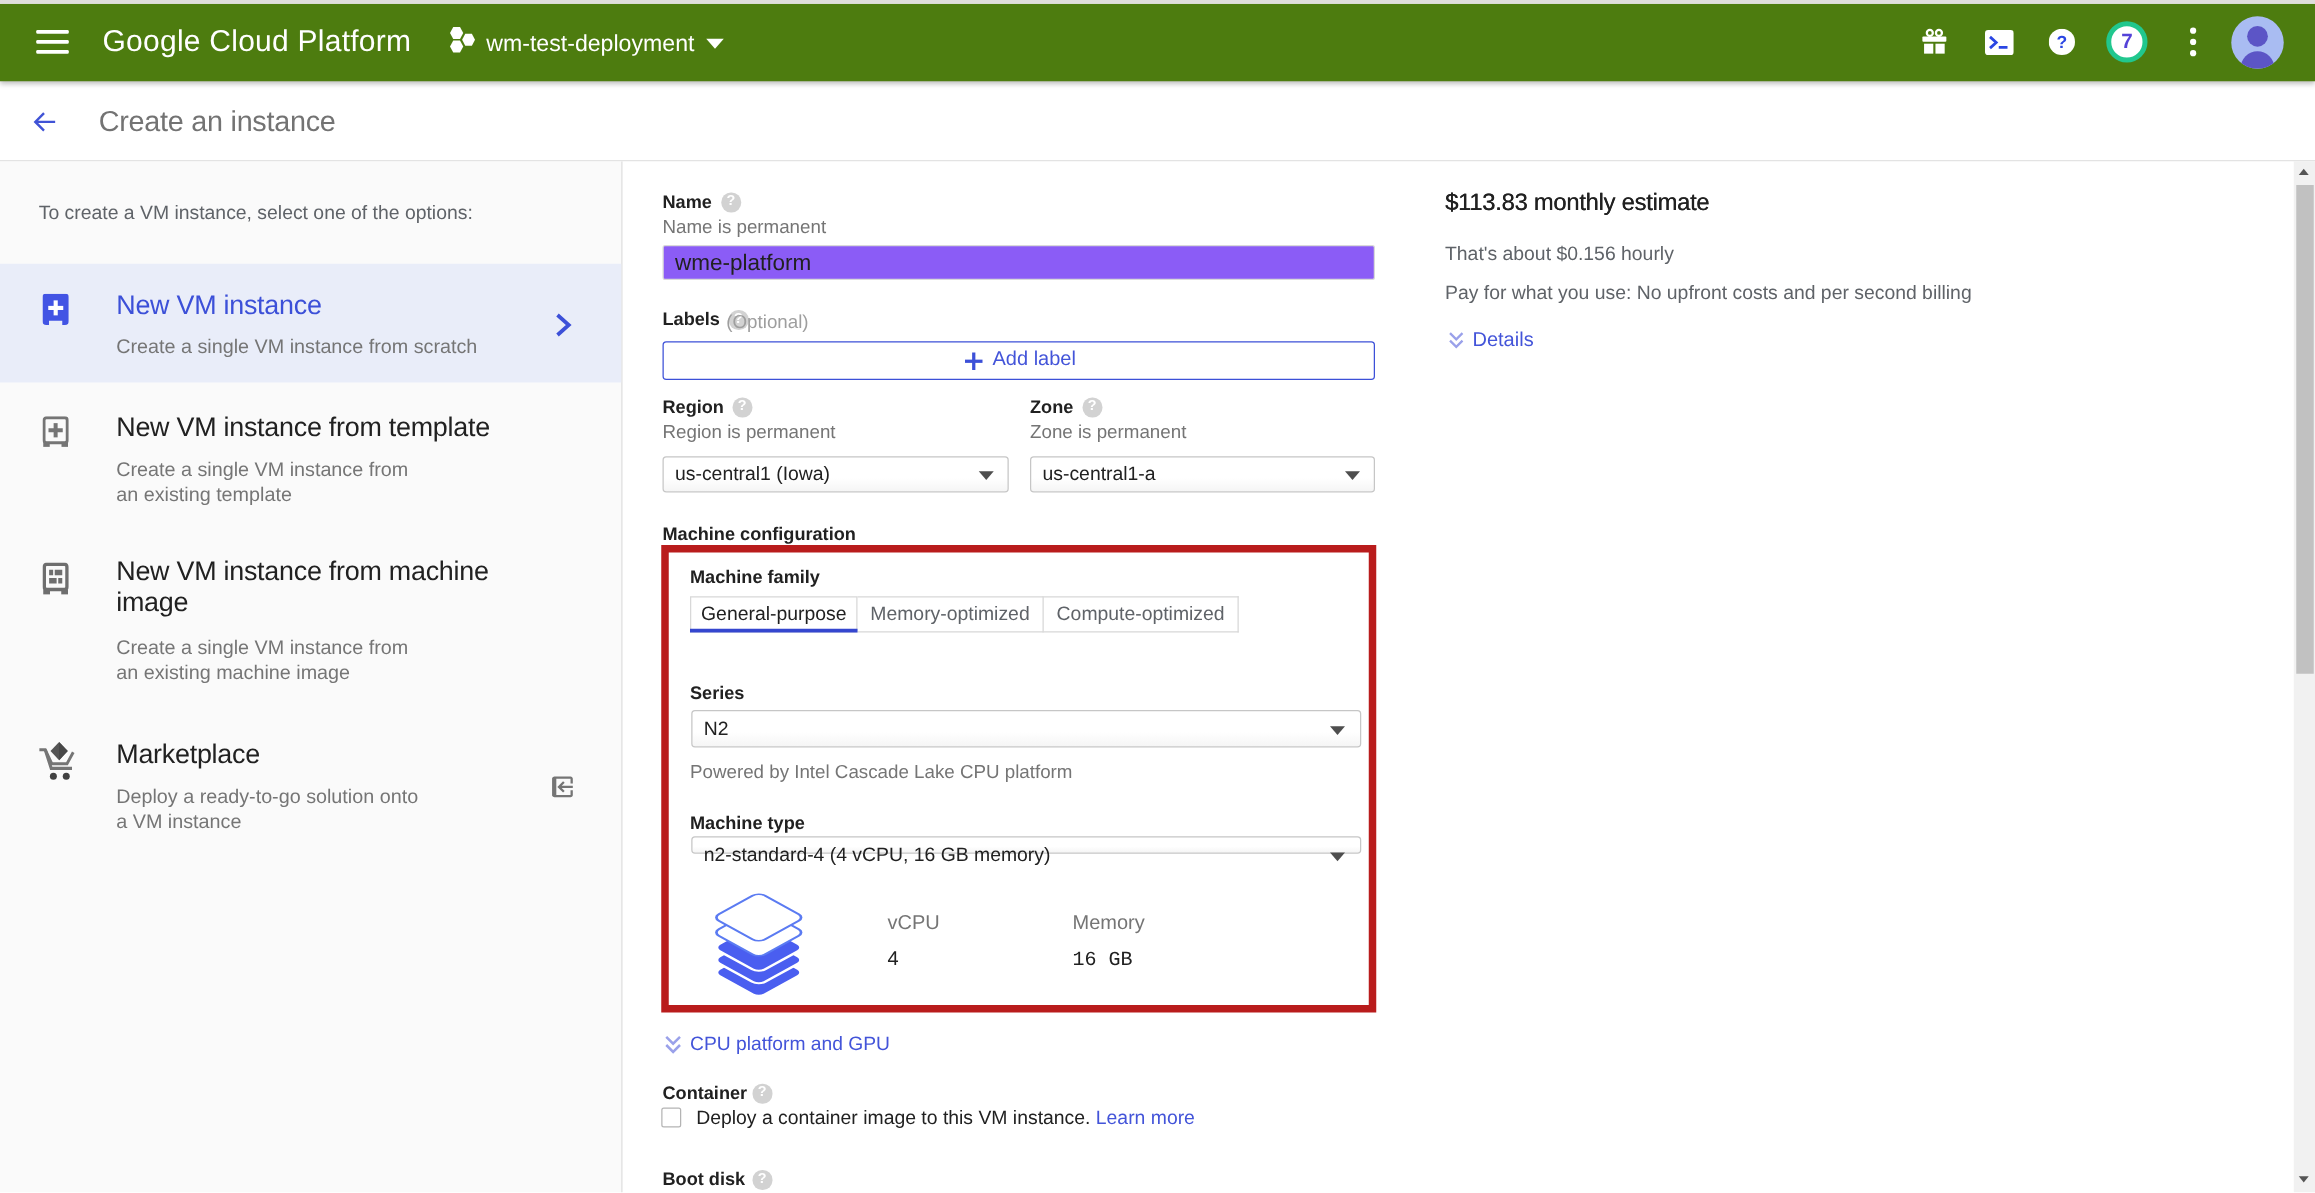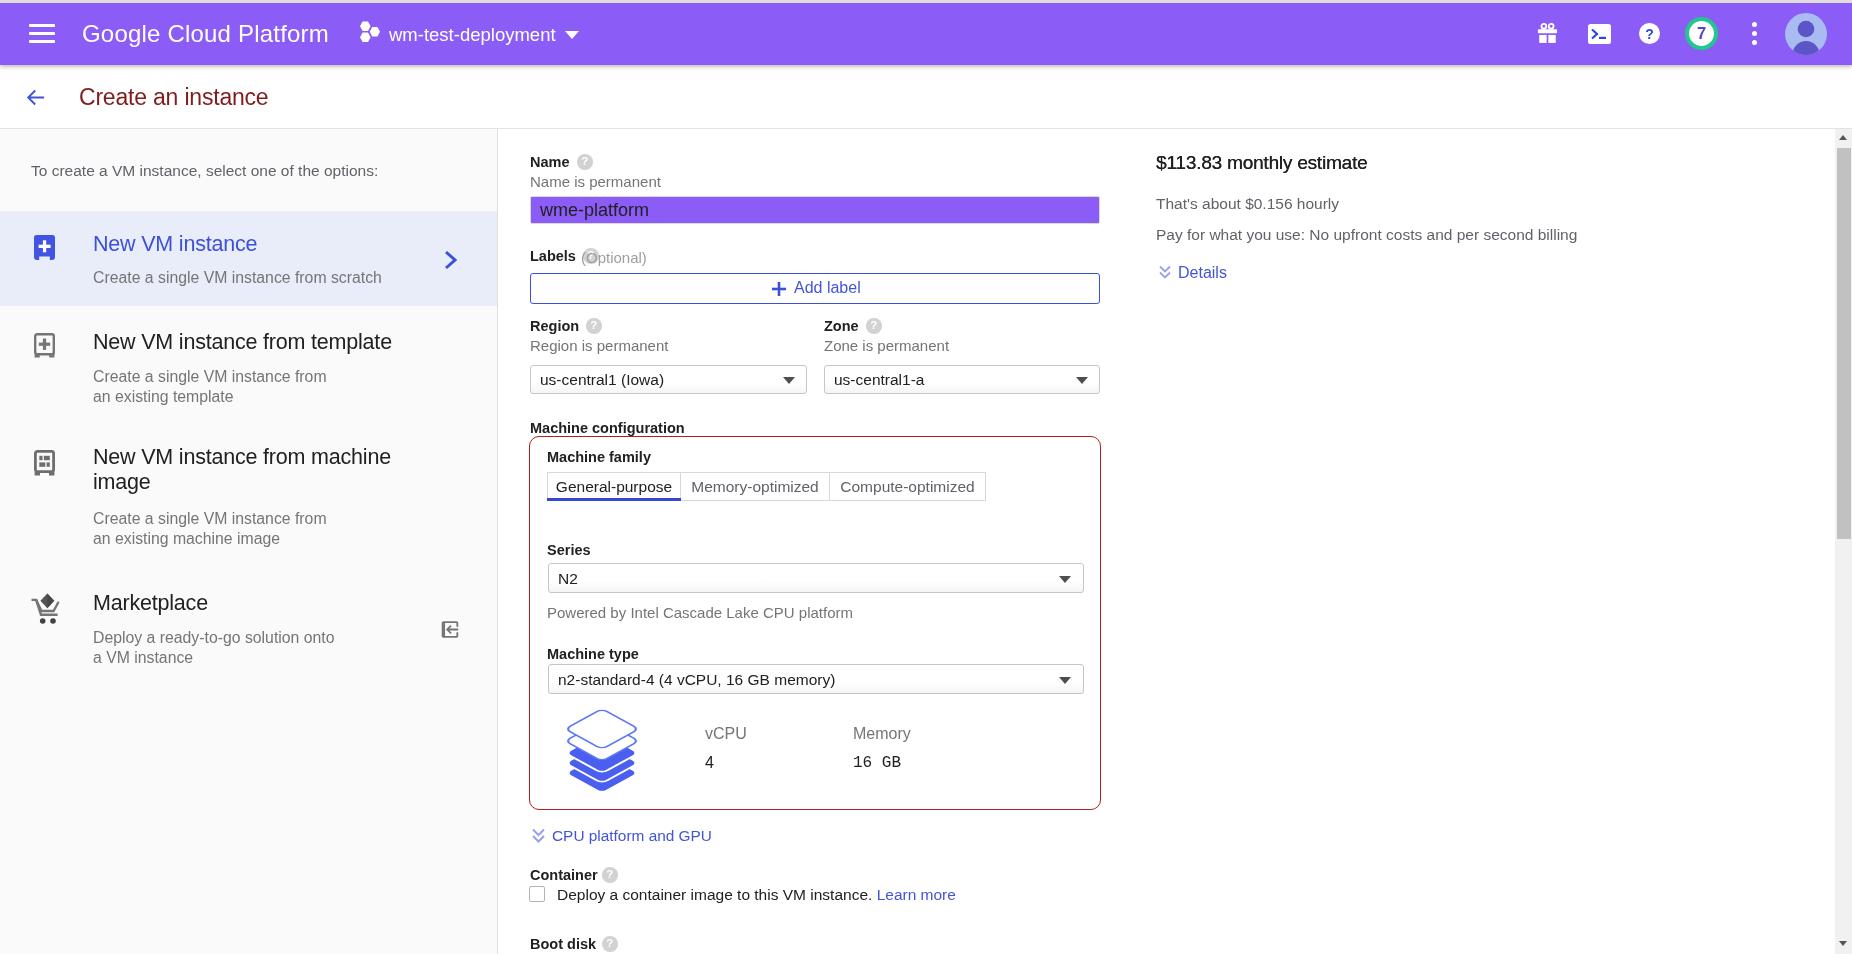--- a/index.html
+++ b/index.html
@@ -2,35 +2,35 @@
 <html><head>
 <meta charset="utf-8">
 <style>
   * { margin:0; padding:0; box-sizing:border-box; }
   html,body { width:1852px; height:954px; overflow:hidden; }
   body { font-family:"Liberation Sans", sans-serif; background:#fff; }
   #app { position:relative; width:1852px; height:954px; }
   .abs { position:absolute; }
 
   
-  #topbar { position:absolute; left:0; top:2.5px; width:1852px; height:62px; background:#8b5cf6; box-shadow:0 2px 4px rgba(0,0,0,0.25); z-index:5; }
+  #topbar { position:absolute; left:0; top:2.5px; width:1852px; height:62px; background:#4d7c0f; box-shadow:0 2px 4px rgba(0,0,0,0.25); z-index:5; }
   #topstrip { position:absolute; left:0; top:0; width:1852px; height:2.5px; background:#dfdedc; z-index:6; }
   .hbar { position:absolute; left:29px; width:26px; height:3.3px; background:#fff; border-radius:1px; }
   #logo { position:absolute; left:82px; top:0; height:62px; line-height:62px; color:#fff; font-size:24px; letter-spacing:0.2px; }
   #projtxt { position:absolute; left:389px; top:0; height:62px; line-height:64px; color:#fff; font-size:18.5px; }
   .caret-w { position:absolute; width:0; height:0; border-left:7px solid transparent; border-right:7px solid transparent; border-top:8px solid #fff; }
   #searchbox { position:absolute; left:749px; top:9.5px; width:634px; height:45px; background:#4a61e9; border-radius:2px; }
   #searchph { position:absolute; left:72px; top:0; height:45px; line-height:46px; color:#c8d1f8; font-size:19px; }
   #badge7 { position:absolute; left:1685px; top:14px; width:33px; height:33px; border-radius:50%; background:#fff; border:4px solid #21c78e; color:#5442d8; font-weight:bold; font-size:16.5px; text-align:center; line-height:25px; }
   #avatar { position:absolute; left:1785px; top:10px; width:42px; height:42px; border-radius:50%; background:#a9bcf2; overflow:hidden; }
   .dot-w { position:absolute; left:1752px; width:5px; height:5px; border-radius:50%; background:#fff; }
 
   
   #subbar { position:absolute; left:0; top:64px; width:1852px; height:65px; background:#fff; border-bottom:1px solid #e3e3e3; z-index:4; }
-  #pagetitle { position:absolute; left:79px; top:0; height:65px; line-height:66px; font-size:23px; letter-spacing:-0.2px; color:#7f1d1d; }
+  #pagetitle { position:absolute; left:79px; top:0; height:65px; line-height:66px; font-size:23px; letter-spacing:-0.2px; color:#737373; }
 
   
   #sidebar { position:absolute; left:0; top:129px; width:498px; height:825px; background:#fafafa; border-right:1px solid #e0e0e0; }
   #sidebar .intro { position:absolute; left:31px; top:33px; font-size:15.5px; color:#5f6368; }
   .selrow { position:absolute; left:0; top:82px; width:497px; height:95px; background:#e9edf9; }
   .opt-title { position:absolute; left:93px; font-size:21.5px; letter-spacing:-0.2px; color:#212121; line-height:24.7px; }
   .opt-sub { position:absolute; left:93px; font-size:15.8px; color:#757575; line-height:20.4px; }
 
   
   .lbl { position:absolute; font-size:14.5px; font-weight:bold; color:#212121; }
@@ -179,37 +179,37 @@
     <div class="dd" style="left:530px; top:365px; width:277px; height:29px;">
       <div class="txt">us-central1 (Iowa)</div>
       <div class="caret-d" style="right:11px; top:11px;"></div>
     </div>
     <div class="dd" style="left:824px; top:365px; width:276px; height:29px;">
       <div class="txt">us-central1-a</div>
       <div class="caret-d" style="right:11px; top:11px;"></div>
     </div>
 
     <div class="lbl" style="left:530px; top:420px;">Machine configuration</div>
-    <div class="abs" id="machinebox" style="left:529px; top:436px; width:572px; height:374px; border:1px solid #b91c1c; border-radius:10px; background:#fff;">
+    <div class="abs" id="machinebox" style="left:529px; top:436px; width:572px; height:374px; border:6px solid #b91c1c; border-radius:0; background:#fff;">
       <div class="lbl" style="left:17px; top:12px;">Machine family</div>
 
       <div class="abs" style="left:17px; top:34.5px; width:439px; height:29px;">
         <div class="abs" style="left:0; top:0; width:134px; height:29px; border:1px solid #d8d8d8; font-size:15.5px; color:#212121; text-align:center; line-height:27px;">General-purpose</div>
         <div class="abs" style="left:134px; top:0; width:149px; height:29px; border:1px solid #d8d8d8; border-left:none; font-size:15.5px; color:#5f6368; text-align:center; line-height:27px;">Memory-optimized</div>
         <div class="abs" style="left:283px; top:0; width:156px; height:29px; border:1px solid #d8d8d8; border-left:none; font-size:15.5px; color:#5f6368; text-align:center; line-height:27px;">Compute-optimized</div>
         <div class="abs" style="left:0; top:26px; width:134px; height:3px; background:#3546cf;"></div>
       </div>
       <div class="lbl" style="left:17px; top:105px;">Series</div>
       <div class="dd" style="left:18px; top:126px; width:536px; height:30px;">
         <div class="txt" style="line-height:30px;">N2</div>
         <div class="caret-d" style="right:12px; top:12px;"></div>
       </div>
       <div class="sublbl" style="left:17px; top:167px;">Powered by Intel Cascade Lake CPU platform</div>
       <div class="lbl" style="left:17px; top:209px;">Machine type</div>
-      <div class="dd" style="left:18px; top:227px; width:536px; height:30px;text-decoration:underline;">
+      <div class="dd" style="left:18px; top:227px; width:536px; height:14px;text-decoration:underline;">
         <div class="txt" style="line-height:30px;">n2-standard-4 (4 vCPU, 16 GB memory)</div>
         <div class="caret-d" style="right:12px; top:12px;"></div>
       </div>
 
       <svg class="abs" style="left:35px; top:272px;" width="74" height="86" viewBox="0 0 74 86">
         <g>
           <rect x="-26" y="-26" width="52" height="52" rx="7" fill="#4a5ef0" stroke="#fff" stroke-width="3" transform="translate(37,64) scale(1,0.55) rotate(45)"></rect>
           <rect x="-26" y="-26" width="52" height="52" rx="7" fill="#4a5ef0" stroke="#fff" stroke-width="3" transform="translate(37,54) scale(1,0.55) rotate(45)"></rect>
           <rect x="-26" y="-26" width="52" height="52" rx="7" fill="#4a5ef0" stroke="#fff" stroke-width="3" transform="translate(37,44) scale(1,0.55) rotate(45)"></rect>
           <rect x="-26" y="-26" width="52" height="52" rx="7" fill="#fff" stroke="#5b7bf2" stroke-width="2.2" transform="translate(37,32) scale(1,0.55) rotate(45)"></rect>

